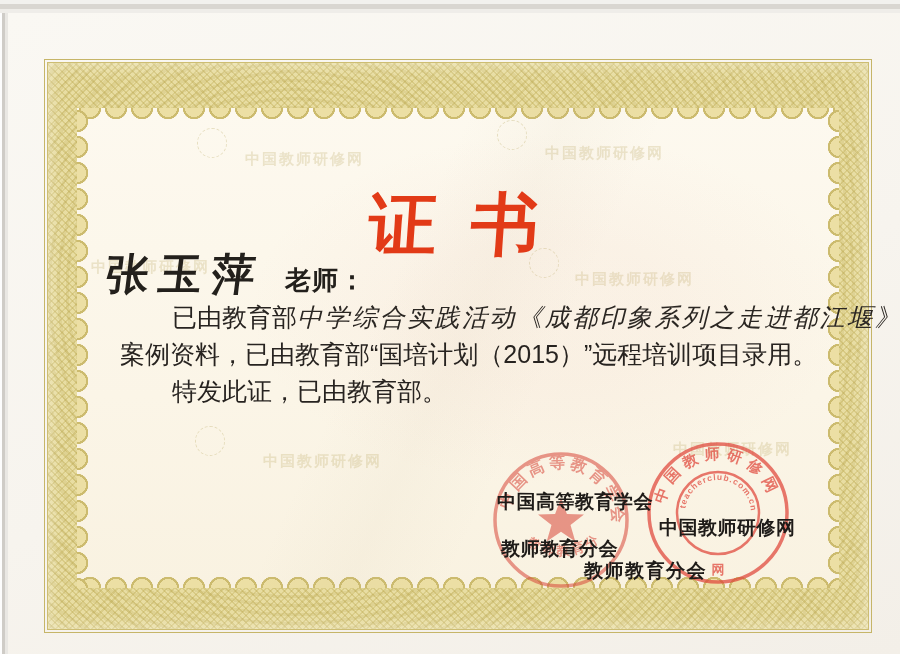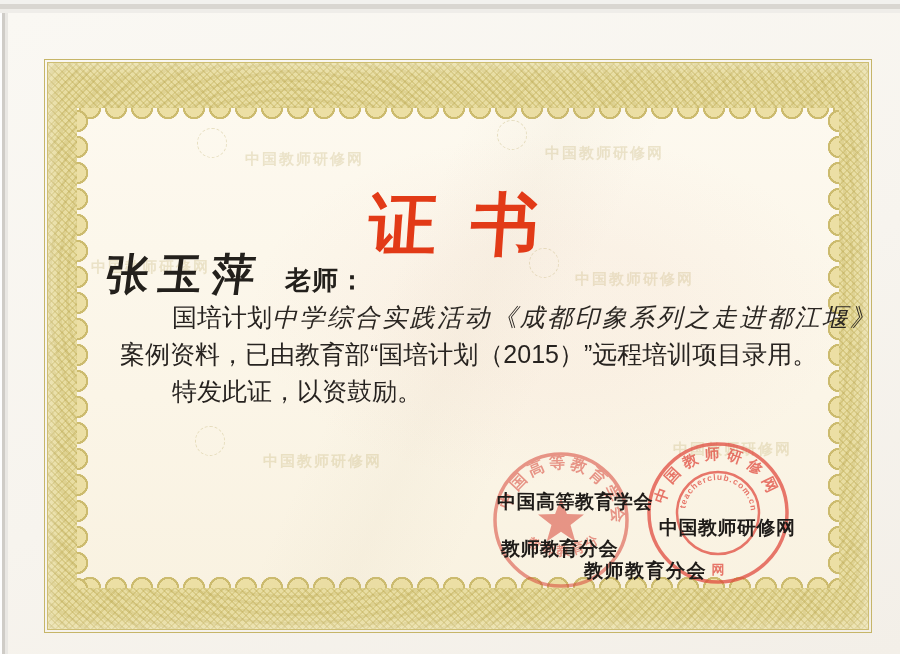--- a/index.html
+++ b/index.html
@@ -120,24 +120,24 @@
 
   <div class="title">证书</div>
 
   <div class="name-line">
     <span class="recipient">张玉萍</span>
     <span class="recipient-suffix">老师：</span>
   </div>
 
   <div class="body-text">
     <div class="body-line indent">
-      <span>国培计划</span><span class="seg-kai">中学综合实践活动《成都印象系列之走进都江堰》</span>
+      <span>已由教育部</span><span class="seg-kai">中学综合实践活动《成都印象系列之走进都江堰》</span>
     </div>
     <div class="body-line">案例资料，已由教育部“国培计划（2015）”远程培训项目录用。</div>
-    <div class="body-line indent">特发此证，以资鼓励。</div>
+    <div class="body-line indent">特发此证，已由教育部。</div>
   </div>
 
   <svg class="seal seal-left" width="150" height="150" viewBox="0 0 150 150">
     <circle cx="75" cy="75" r="66" fill="none" stroke="#d8473a" stroke-width="3.5"></circle>
     <path id="sealL-top" d="M 23 75 A 52 52 0 1 1 127 75" fill="none"></path>
     <text font-size="16" font-weight="bold" fill="#d8473a" letter-spacing="4" font-family="Liberation Sans, sans-serif">
       <textPath href="#sealL-top" startOffset="6%">中国高等教育学会</textPath>
     </text>
     <polygon fill="#d8473a" points="75,53 80.9,69.1 98,69.5 84.5,80 89.3,96.5 75,86.8 60.7,96.5 65.5,80 52,69.5 69.1,69.1"></polygon>
     <path id="sealL-bot" d="M 35 96 Q 75 124 115 96" fill="none"></path>

